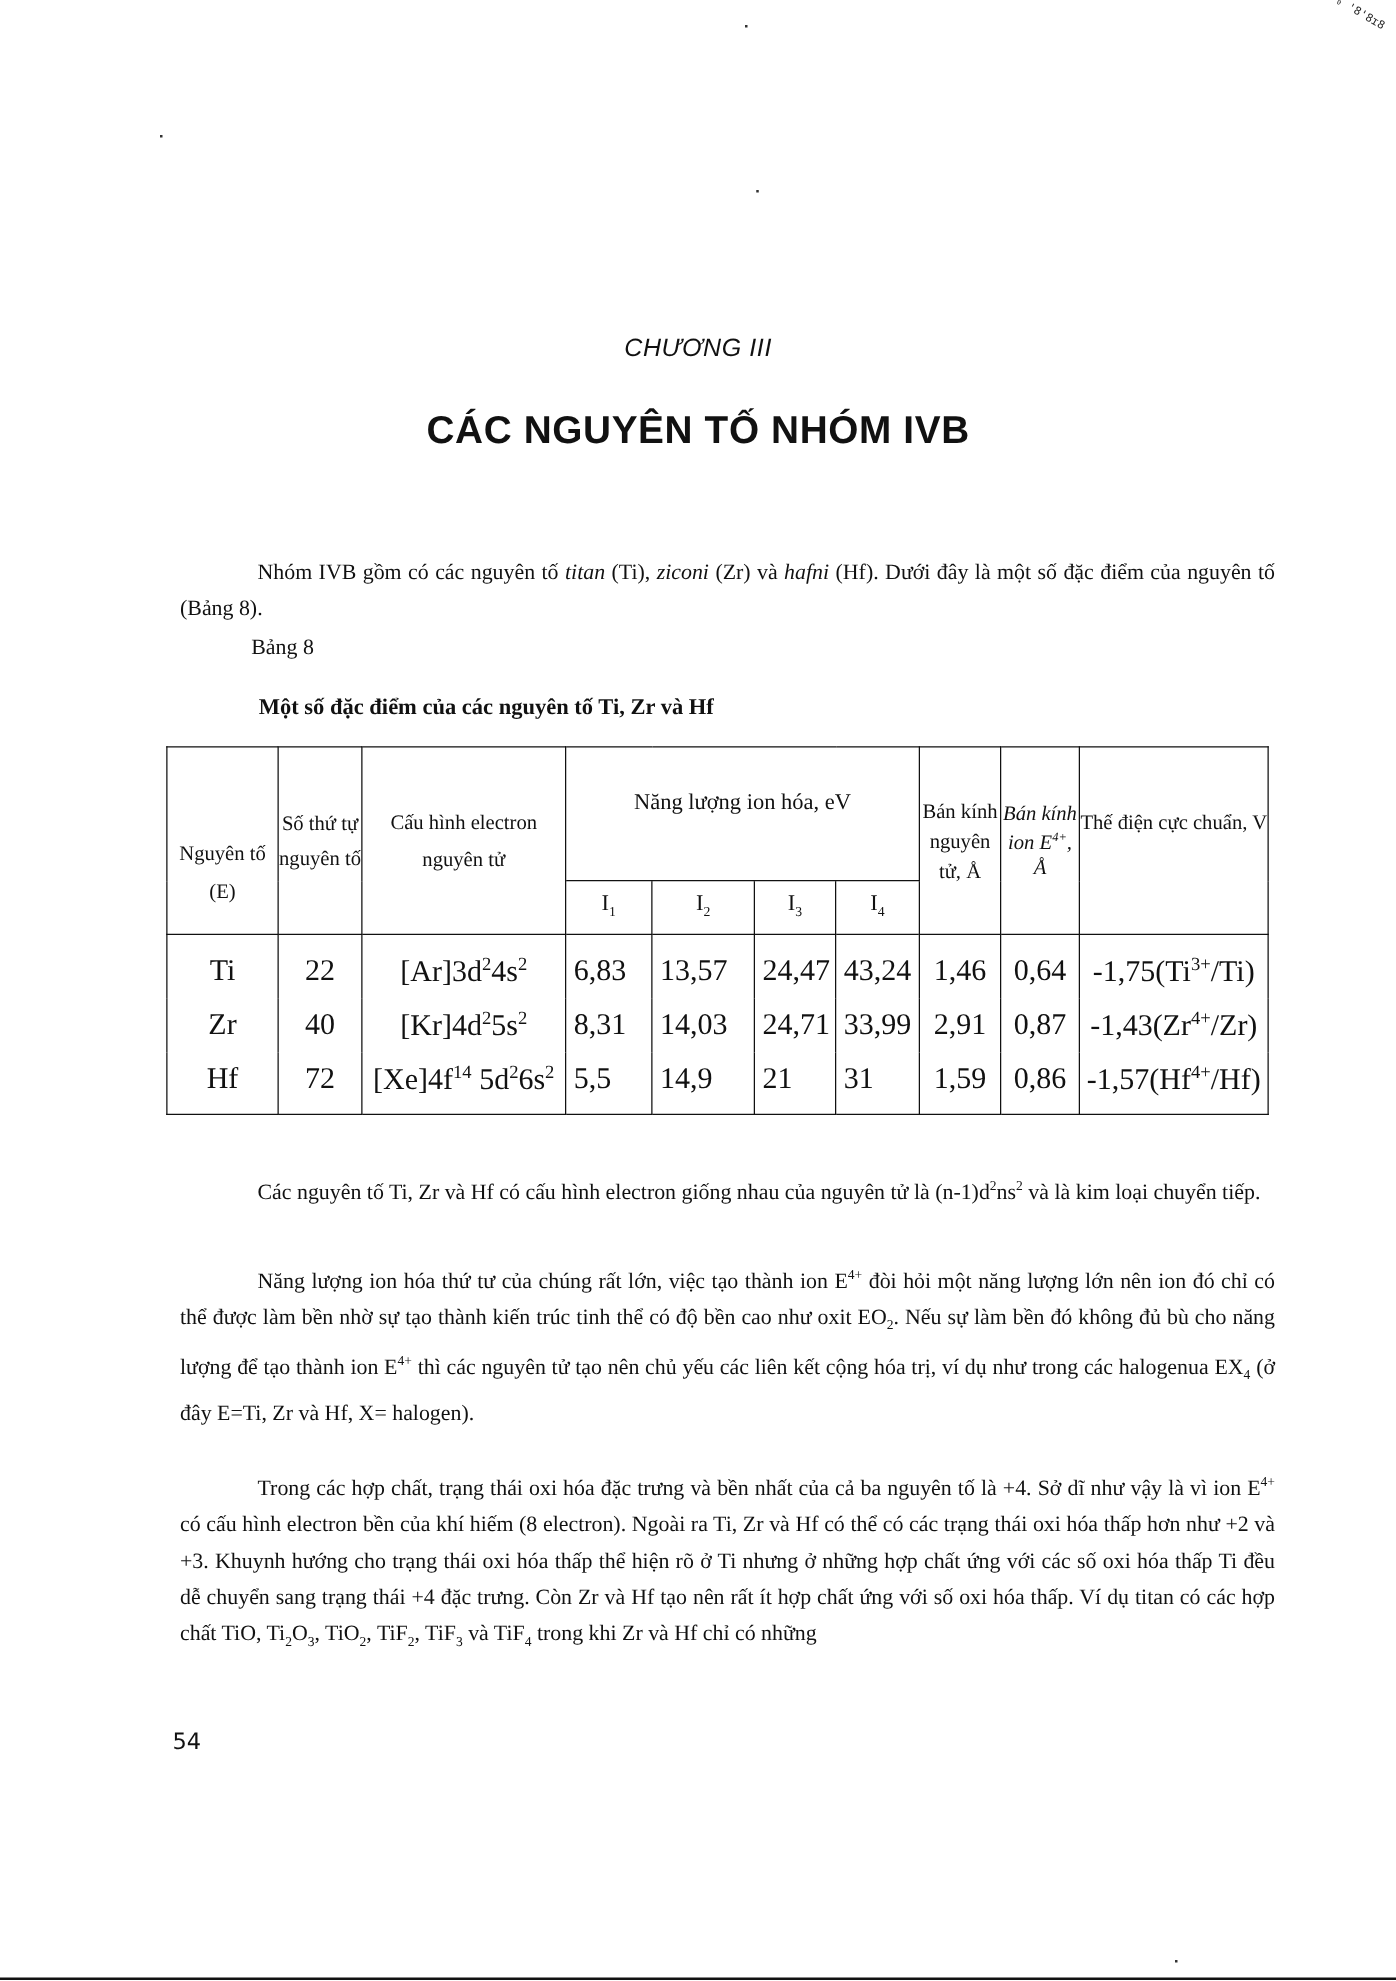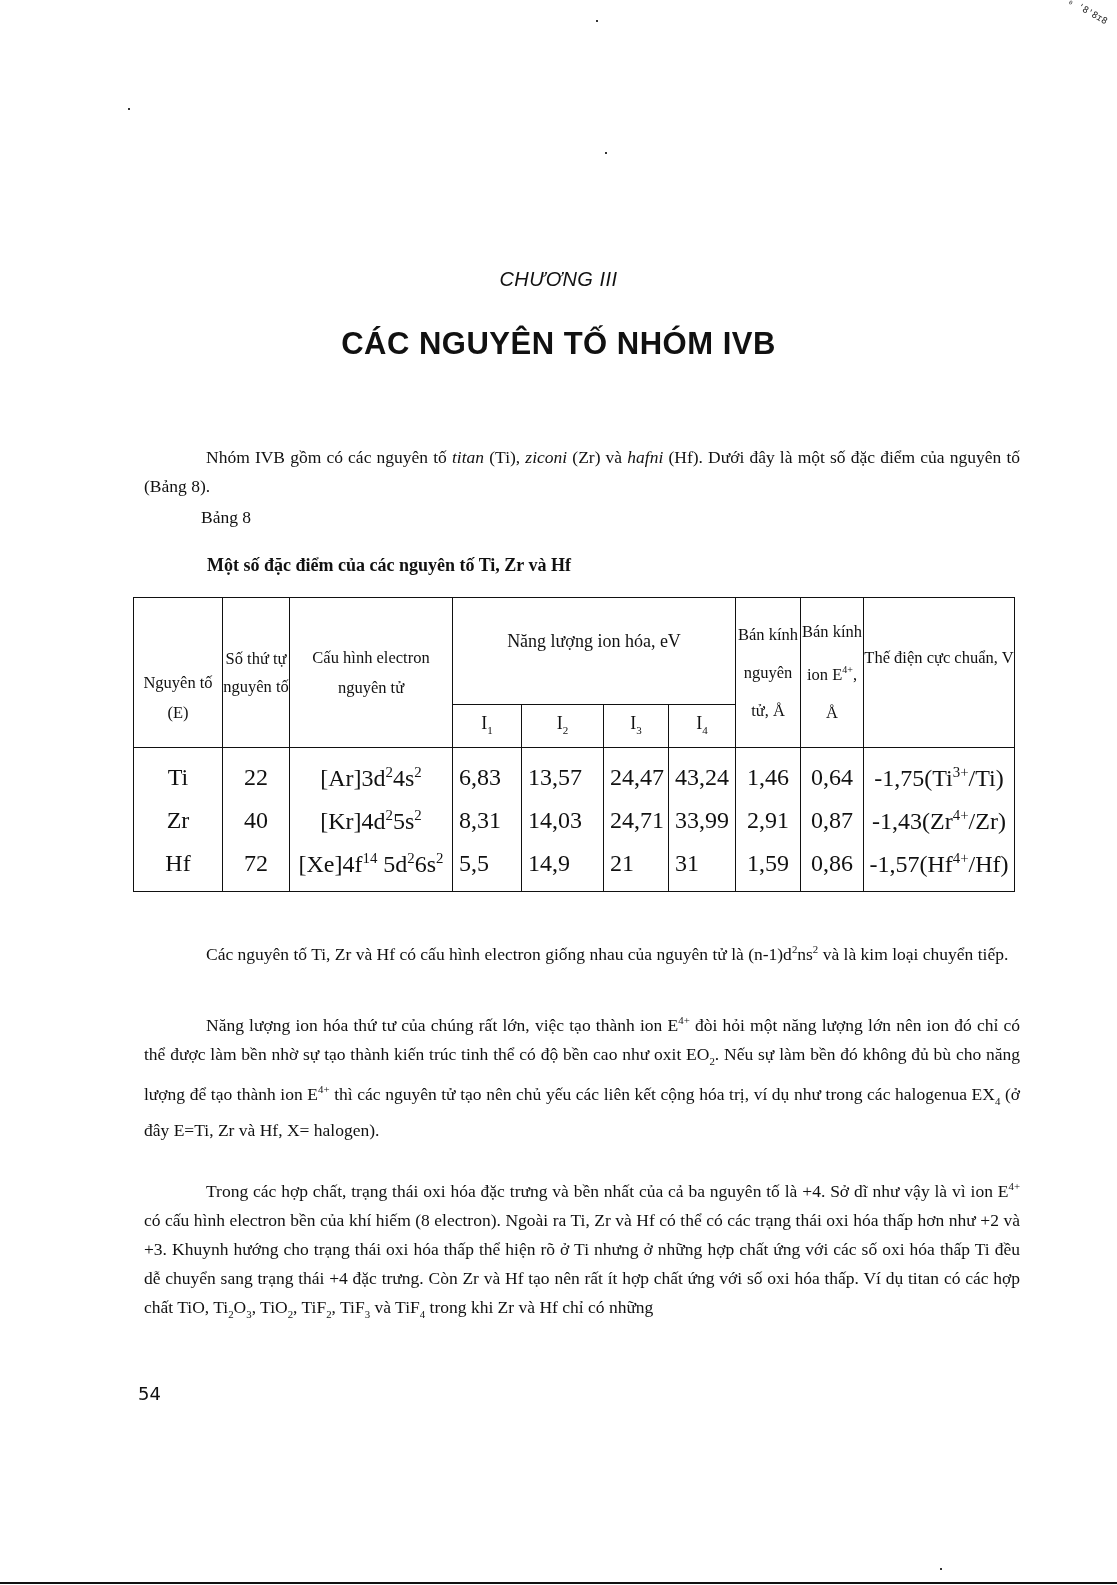--- a/index.html
+++ b/index.html
@@ -45,22 +45,22 @@
 <div class="abs caption" style="top:507px;">Bảng 8</div>
 <div class="abs caption-bold" style="top:555px;">Một số đặc điểm của các nguyên tố Ti, Zr và Hf</div>
 
 <table class="props">
   <thead>
     <tr>
       <th rowspan="2" style="width:88px; padding-top:50px;">Nguyên tố (E)</th>
       <th rowspan="2" style="width:66px; line-height:28px;">Số thứ tự nguyên tố</th>
       <th rowspan="2" style="width:146px; padding: 0 8px;">Cấu hình electron nguyên tử</th>
       <th colspan="4" style="height:86px; padding-bottom:20px; font-size:18px;">Năng lượng ion hóa, eV</th>
-      <th rowspan="2" style="width:64px; line-height:38px;font-family:Liberation Serif, serif;">Bán kính nguyên tử, Å</th>
-      <th rowspan="2" style="width:62px; line-height:38px;">
+      <th rowspan="2" style="width:64px; line-height:24px;font-family:Liberation Serif, serif;">Bán kính nguyên tử, Å</th>
+      <th rowspan="2" style="width:62px; line-height:20px;font-style:italic;">
         <span>Bán kính ion E</span><sup style="font-size:10px;">4+</sup><span>, Å</span>
       </th>
       <th rowspan="2" style="width:150px; padding-bottom:30px;">Thế điện cực chuẩn, V</th>
     </tr>
     <tr>
       <th style="width:68px; height:42px; font-size:18px;"><span>I</span><sub style="font-size:11px;">1</sub></th>
       <th style="width:81px; font-size:18px;"><span>I</span><sub style="font-size:11px;">2</sub></th>
       <th style="width:64px; font-size:18px;text-align:center;"><span>I</span><sub style="font-size:11px;">3</sub></th>
       <th style="width:66px; font-size:18px;"><span>I</span><sub style="font-size:11px;">4</sub></th>
     </tr>

